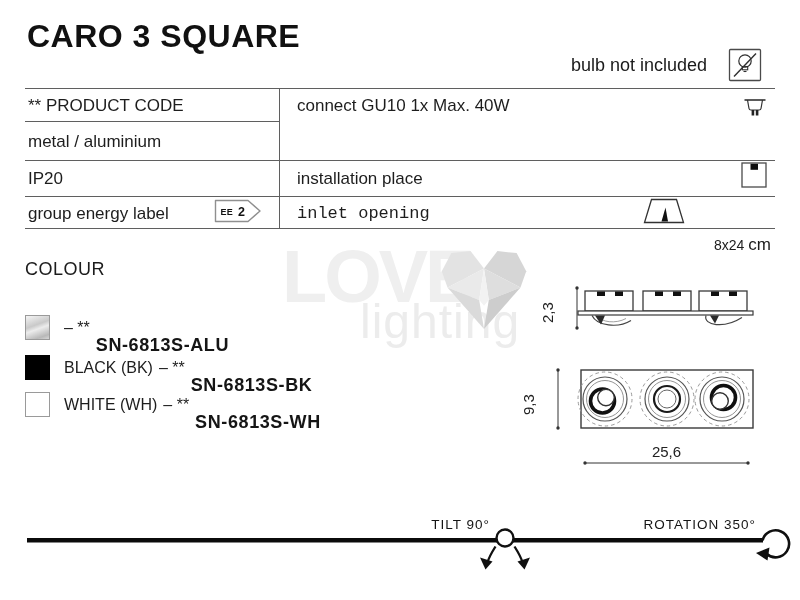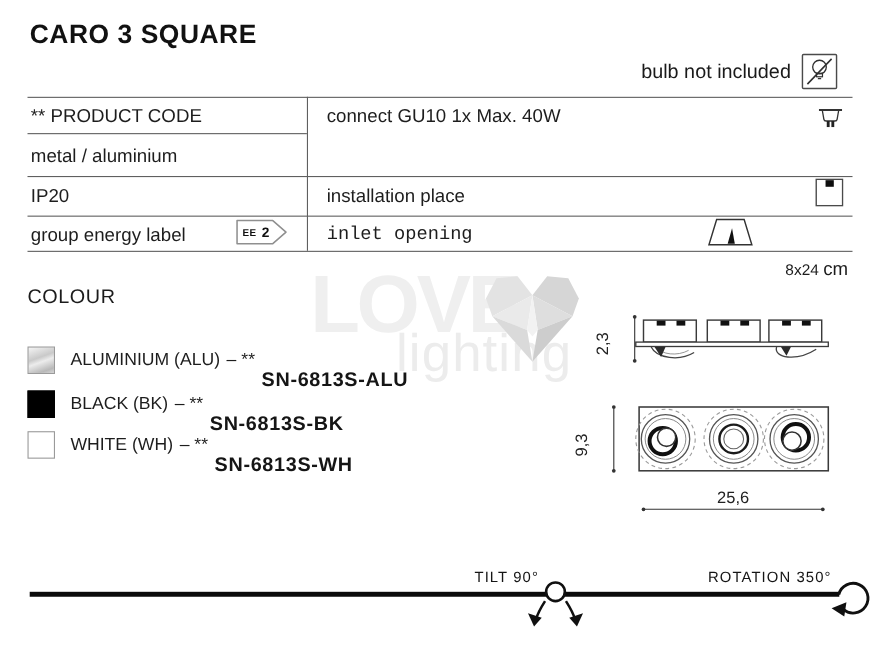--- a/index.html
+++ b/index.html
@@ -3,23 +3,23 @@
 <meta charset="utf-8">
 <style>
   html,body{margin:0;padding:0;}
   body{
     width:800px;height:600px;position:relative;overflow:hidden;
     background:#ffffff;color:#1c1c1c;
     font-family:"Liberation Sans", sans-serif;
   }
   .abs{position:absolute;}
   
-  .title{left:27px;top:18px;font-size:24px;font-weight:bold;letter-spacing:.5px;color:#111;}
-  
-  .bulb-row{left:520px;top:47px;width:242px;height:36px;display:flex;justify-content:flex-end;align-items:center;gap:9px;}
+  .title{left:27px;top:18px;font-size:32px;font-weight:bold;letter-spacing:.5px;color:#111;}
+  
+  .bulb-row{left:520px;top:47px;width:242px;height:36px;display:flex;justify-content:flex-end;align-items:center;gap:21px;}
   .bulb-row .note{font-size:18px;color:#1a1a1a;}
   
   .spec{left:25px;top:88px;width:750px;height:140px;}
   .tline{position:absolute;background:#5f5f5f;height:1px;}
   .t-top{left:0;top:0;width:750px;}
   .t-l1{left:0;top:33px;width:254px;}
   .t-l2{left:0;top:72px;width:750px;}
   .t-l3{left:0;top:108px;width:750px;}
   .t-bot{left:0;top:140px;width:750px;}
   .t-v{position:absolute;left:254px;top:0;width:1px;height:140px;background:#5f5f5f;}
@@ -126,21 +126,20 @@
   </svg>
   <div class="inlet-val">
     <span class="sz">8x24</span><span class="un">cm</span>
   </div>
 </div>
 
 <div class="abs fg colour-h">COLOUR</div>
 
 <div class="abs fg c-row c-row-0">
   <span class="swatch sw-aluminium"></span>
-  <span class="c-name">ALUMINIUM (ALU)</span>
   <span class="c-sep">– **</span>
   <span class="c-code">SN-6813S-ALU</span>
 </div>
 <div class="abs fg c-row c-row-1">
   <span class="swatch sw-black"></span>
   <span class="c-name">BLACK (BK)</span>
   <span class="c-sep">– **</span>
   <span class="c-code">SN-6813S-BK</span>
 </div>
 <div class="abs fg c-row c-row-2">

